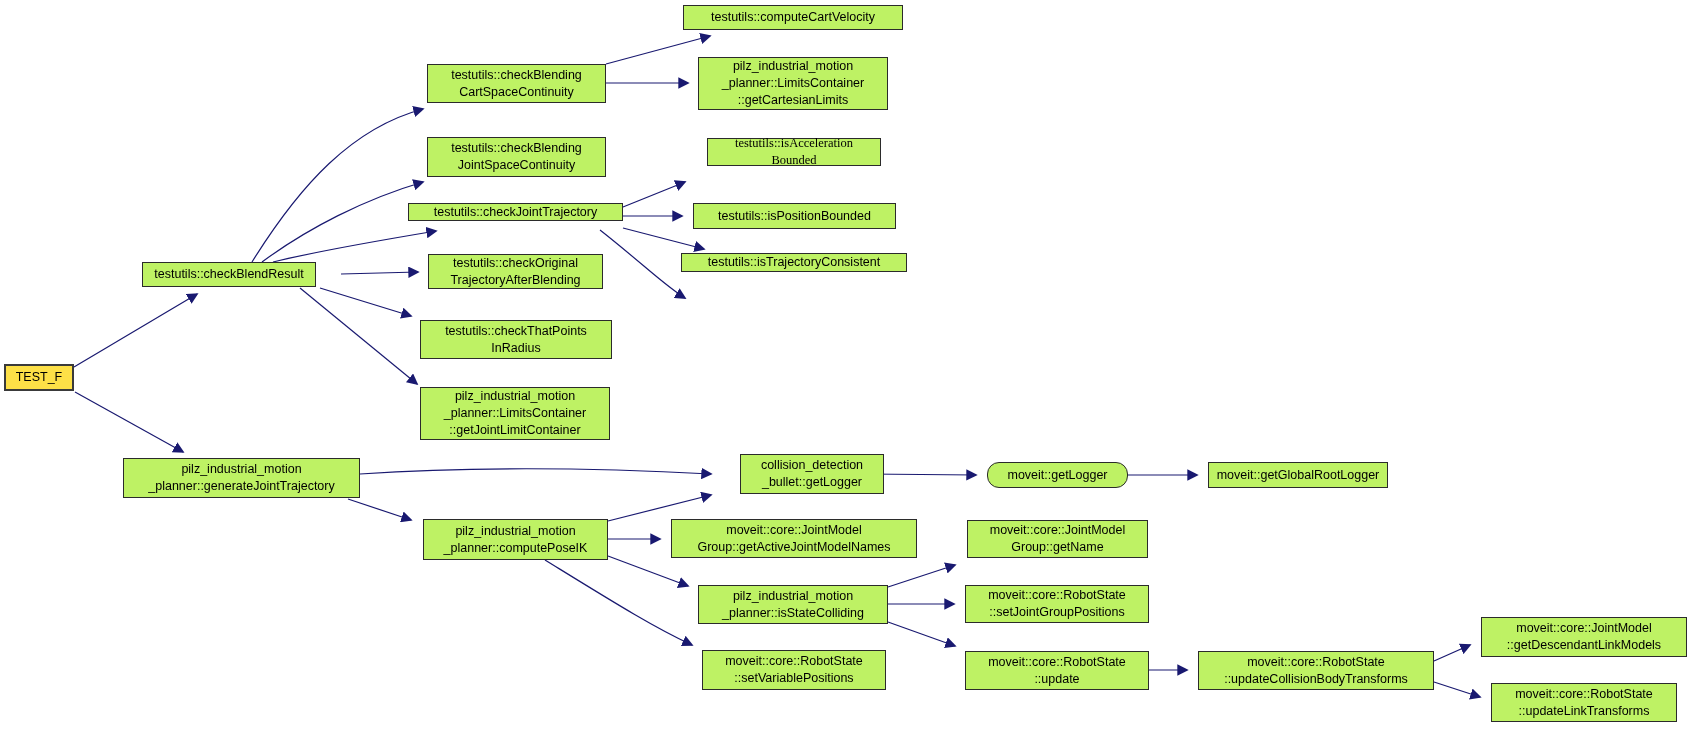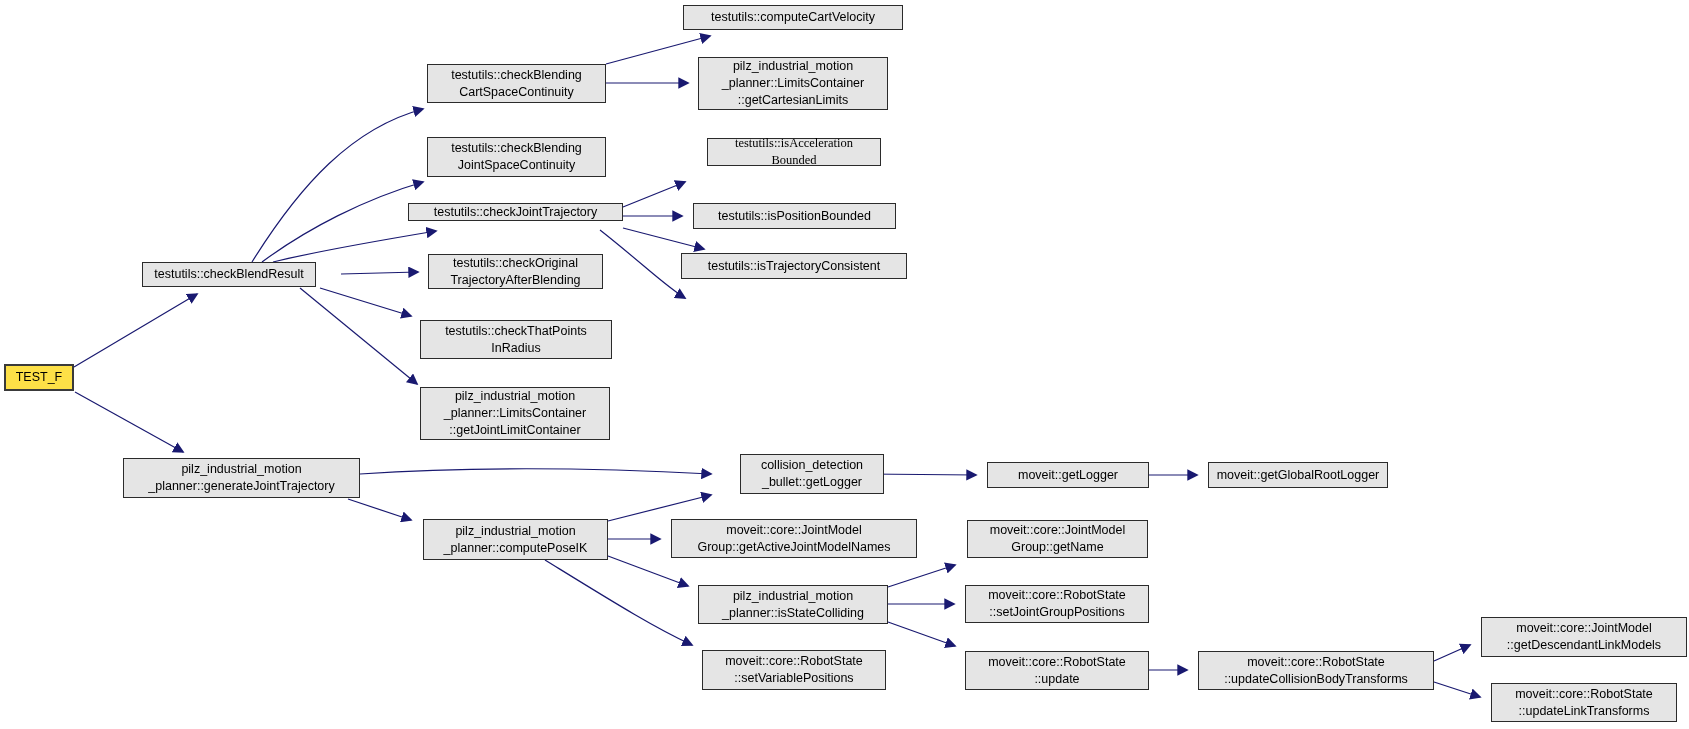--- a/index.html
+++ b/index.html
@@ -7,21 +7,21 @@
     position:relative;
     width:1689px;height:729px;
     background:#ffffff;
     font-family:"Liberation Sans","DejaVu Sans",sans-serif;
     overflow:hidden;
   }
   .edges{position:absolute;left:0;top:0;width:1689px;height:729px;}
   .node{
     position:absolute;
     box-sizing:border-box;
-    background:#e5e5e5;
+    background:#bef264;
     border:1px solid #2b2b2b;
     display:flex;align-items:center;justify-content:center;
     text-align:center;
     font-size:12.5px;line-height:17px;color:#000000;
     white-space:pre-line;
     z-index:2;
     cursor:pointer;
   }
   .node span{white-space:pre-line;display:block;padding:0 3px;}
   .node.current{
@@ -87,26 +87,26 @@
   <div class="node" style="left:420px;top:387px;width:190px;height:53px;"><span>pilz_industrial_motion
 _planner::LimitsContainer
 ::getJointLimitContainer</span></div>
   <div class="node" style="left:683px;top:5px;width:220px;height:25px;"><span>testutils::computeCartVelocity</span></div>
   <div class="node" style="left:698px;top:57px;width:190px;height:53px;"><span>pilz_industrial_motion
 _planner::LimitsContainer
 ::getCartesianLimits</span></div>
   <div class="node" style="left:707px;top:138px;width:174px;height:28px;font-family:Liberation Serif, serif;"><span>testutils::isAcceleration
 Bounded</span></div>
   <div class="node" style="left:693px;top:203px;width:203px;height:26px;"><span>testutils::isPositionBounded</span></div>
-  <div class="node" style="left:681px;top:253px;width:226px;height:26px;"><span>testutils::isTrajectoryConsistent</span></div>
+  <div class="node" style="left:681px;top:253px;width:226px;height:19px;"><span>testutils::isTrajectoryConsistent</span></div>
   <div class="node" style="left:123px;top:458px;width:237px;height:40px;"><span>pilz_industrial_motion
 _planner::generateJointTrajectory</span></div>
   <div class="node" style="left:740px;top:454px;width:144px;height:40px;"><span>collision_detection
 _bullet::getLogger</span></div>
-  <div class="node" style="left:987px;top:462px;width:162px;height:26px;"><span>moveit::getLogger</span></div>
+  <div class="node" style="left:987px;top:462px;width:141px;height:26px;border-radius:12px;"><span>moveit::getLogger</span></div>
   <div class="node" style="left:1208px;top:462px;width:180px;height:26px;"><span>moveit::getGlobalRootLogger</span></div>
   <div class="node" style="left:423px;top:519px;width:185px;height:41px;"><span>pilz_industrial_motion
 _planner::computePoseIK</span></div>
   <div class="node" style="left:671px;top:519px;width:246px;height:39px;"><span>moveit::core::JointModel
 Group::getActiveJointModelNames</span></div>
   <div class="node" style="left:967px;top:520px;width:181px;height:38px;"><span>moveit::core::JointModel
 Group::getName</span></div>
   <div class="node" style="left:698px;top:585px;width:190px;height:39px;"><span>pilz_industrial_motion
 _planner::isStateColliding</span></div>
   <div class="node" style="left:965px;top:585px;width:184px;height:38px;"><span>moveit::core::RobotState

